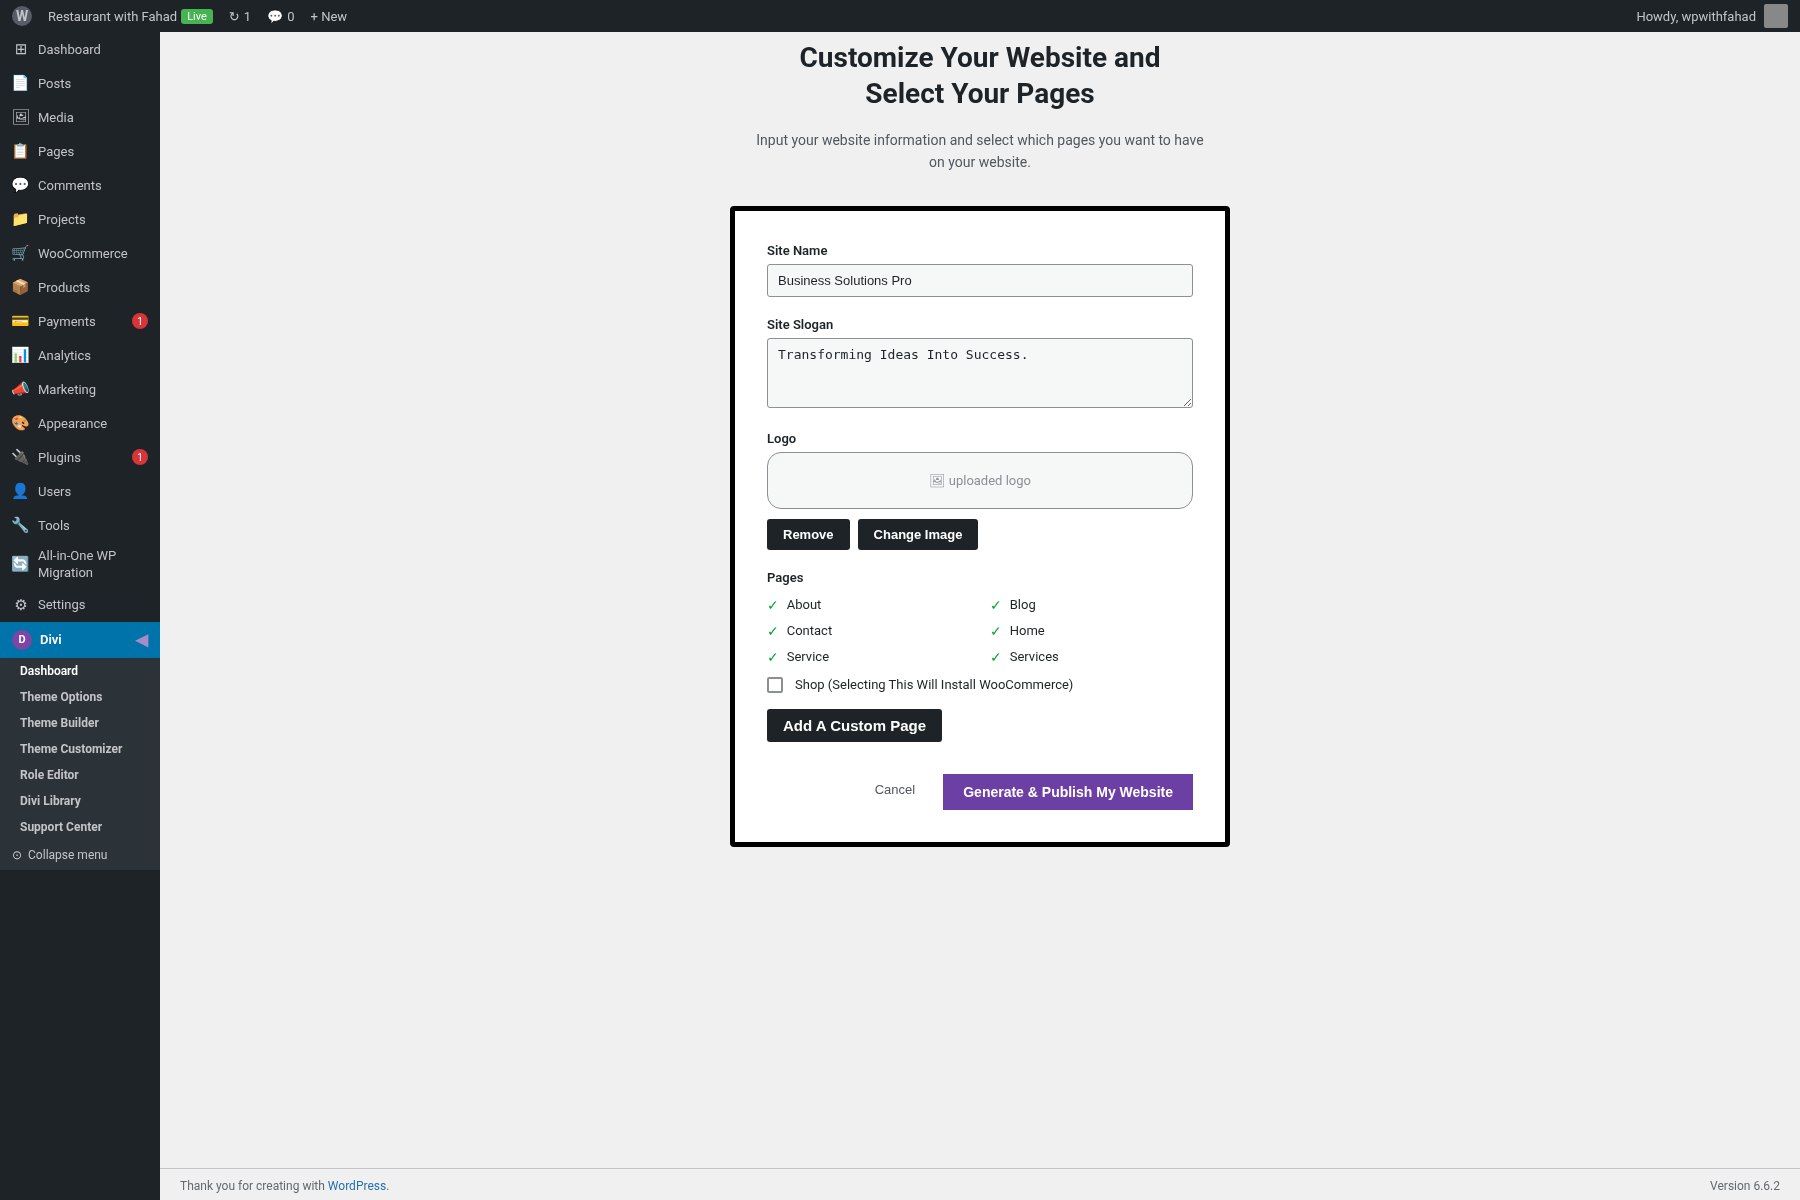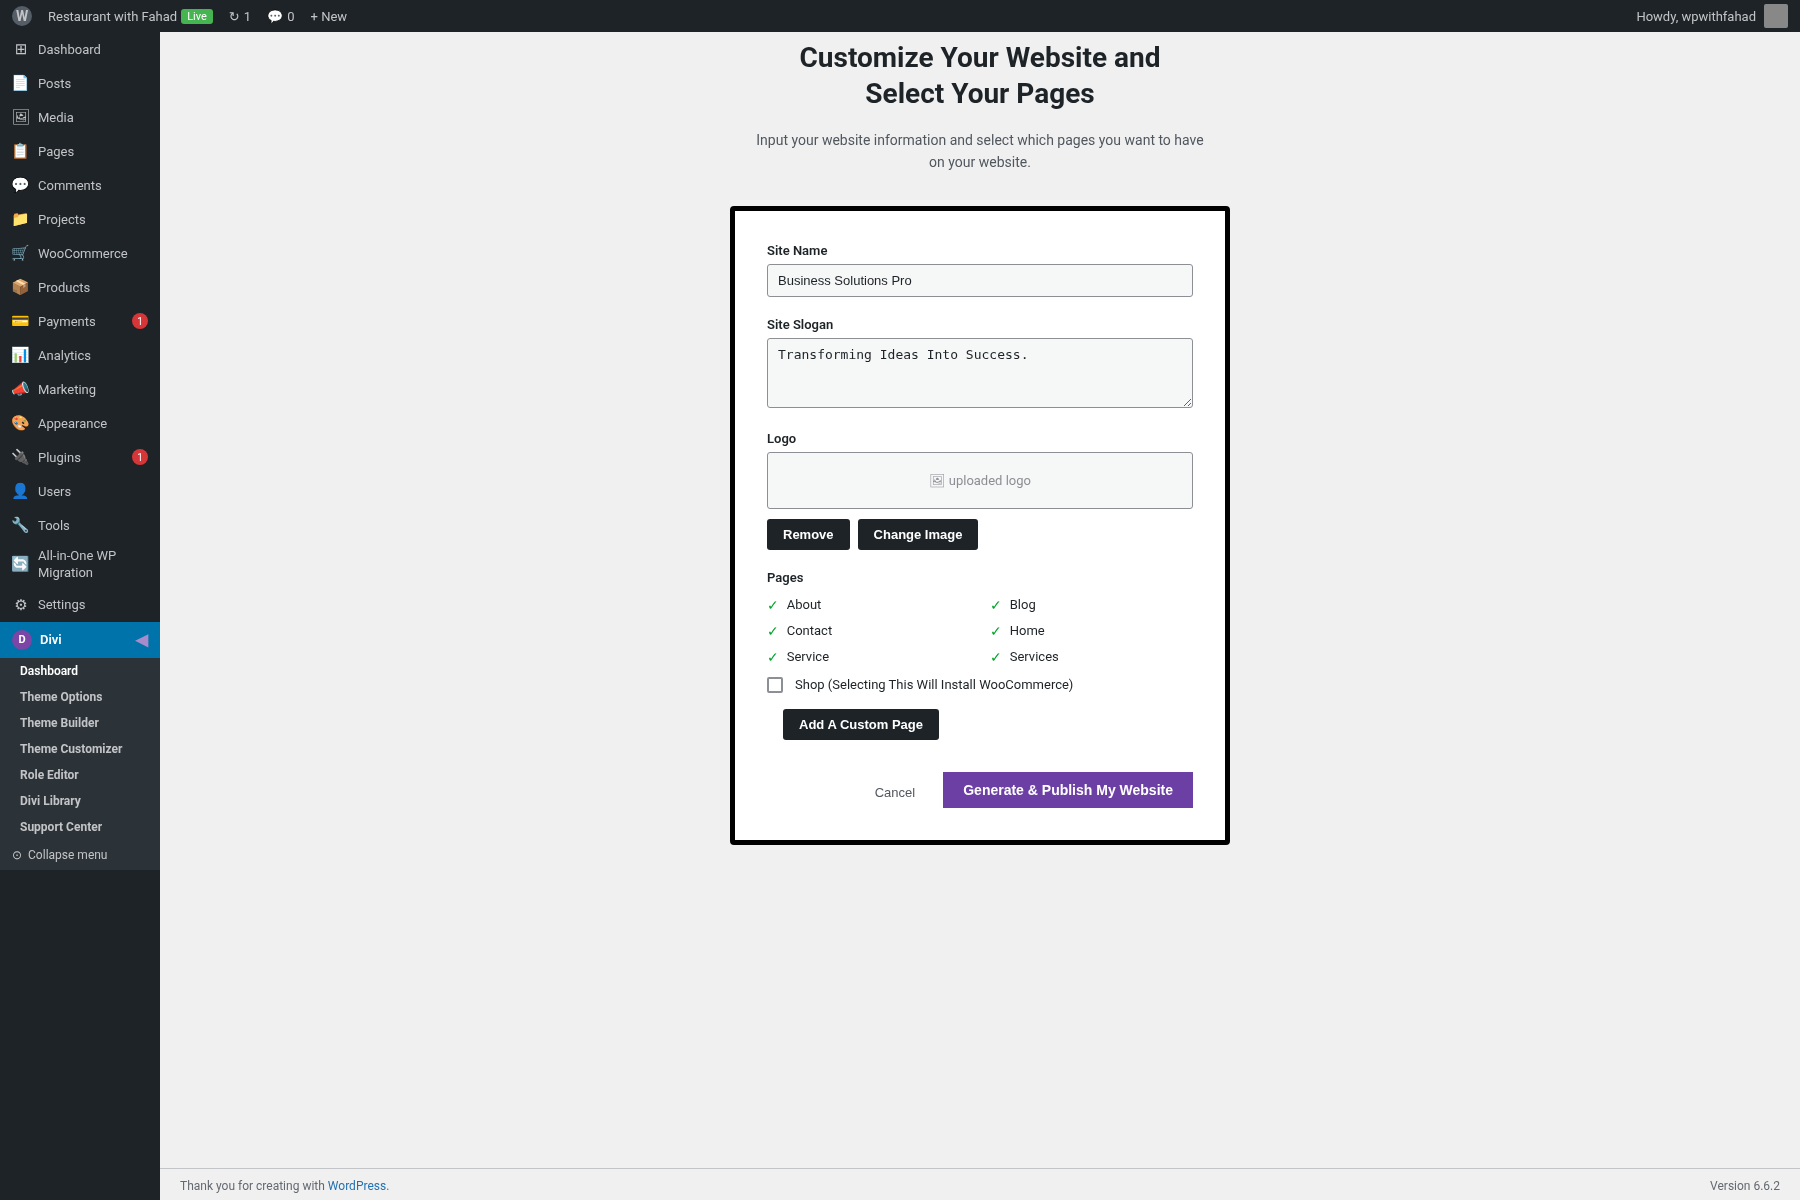--- a/index.html
+++ b/index.html
@@ -140,21 +140,21 @@
       font-size: 13px;
       color: #1d2327;
       background: #f6f7f7;
       min-height: 70px;
       resize: vertical;
     }
 
     
     .logo-area {
       border: 1px solid #8c8f94;
-      border-radius: 3px;
+      border-radius: 14px;
       background: #f6f7f7;
       padding: 20px;
       text-align: center;
       margin-bottom: 10px;
       color: #8c8f94;
       font-size: 13px;
     }
     .logo-buttons { display: flex; gap: 8px; }
     .btn-dark {
       background: #1d2327;
@@ -215,34 +215,33 @@
       color: #1d2327;
       margin-bottom: 16px;
     }
 
     
     .btn-add-custom {
       background: #1d2327;
       color: #fff;
       border: none;
       padding: 8px 16px;
-      font-size: 13px;
+      font-size: 15px;
       border-radius: 3px;
       cursor: pointer;
       font-weight: 600;
       margin-bottom: 24px;
-      margin-left: 16px;
     }
 
     
     .action-row {
       display: flex;
       justify-content: flex-end;
       gap: 12px;
-      align-items: flex-end;
+      align-items: flex-start;
       margin-top: 8px;
     }
     .btn-cancel {
       background: transparent;
       color: #50575e;
       border: none;
       padding: 8px 16px;
       font-size: 13px;
       cursor: pointer;
     }

